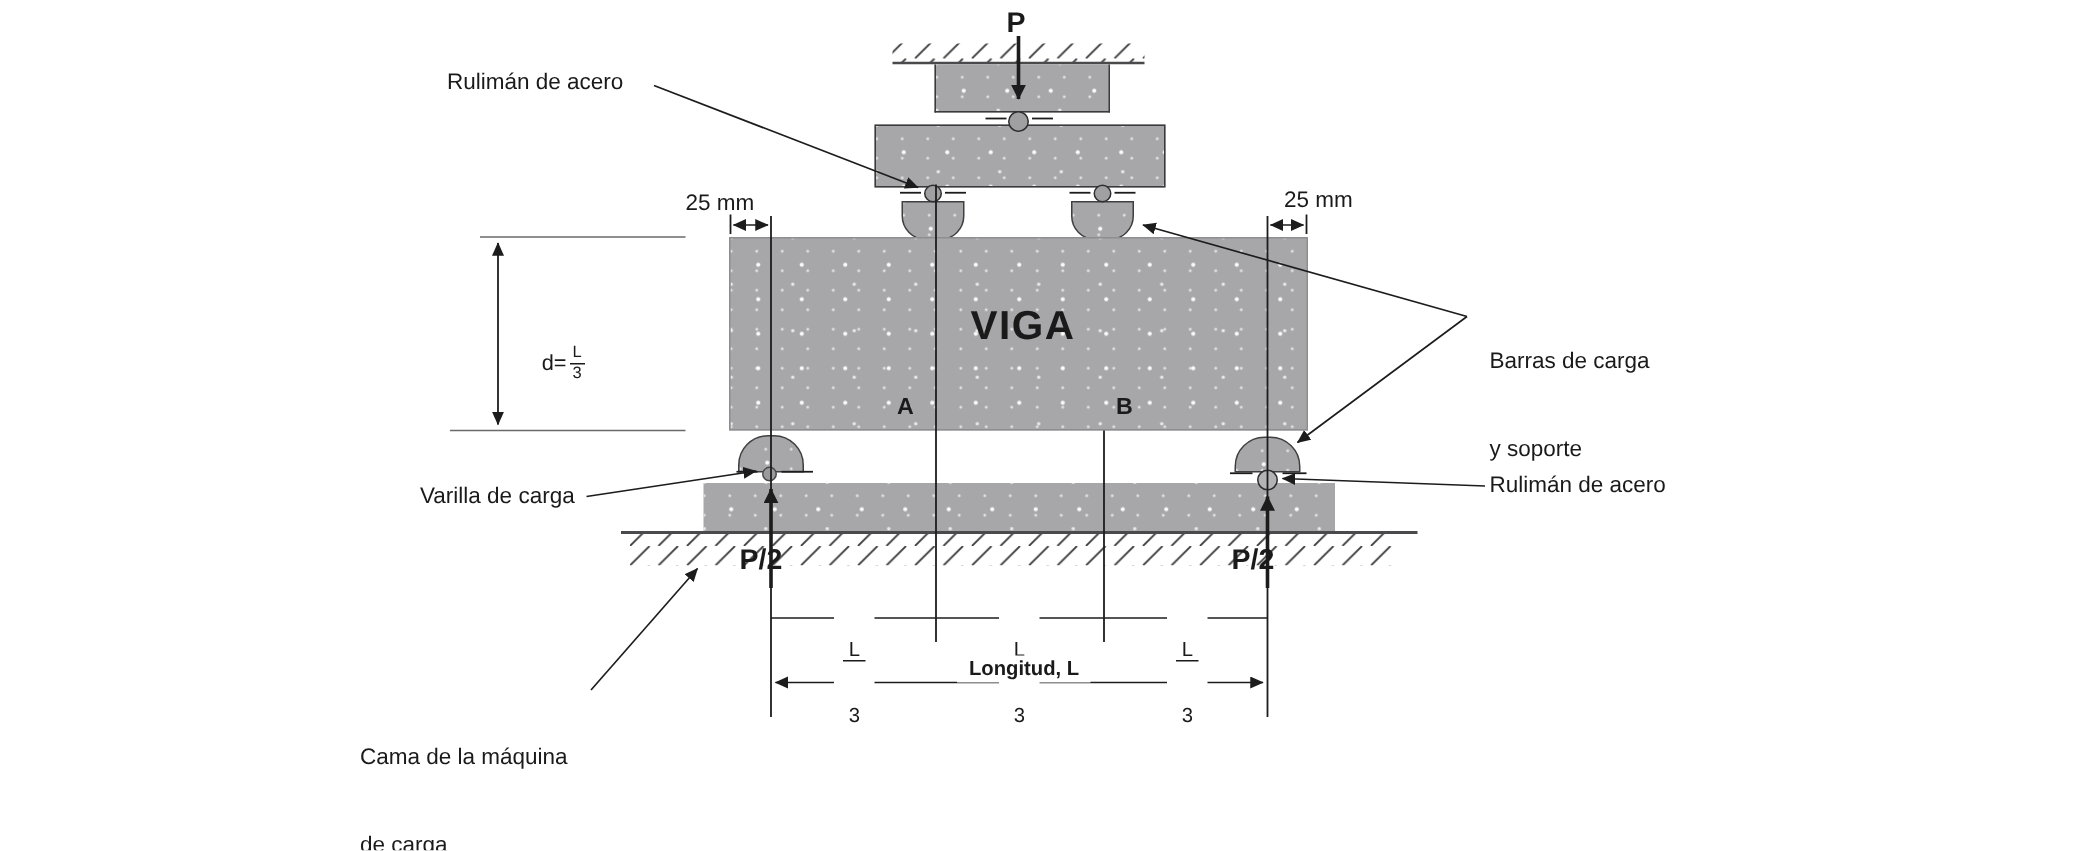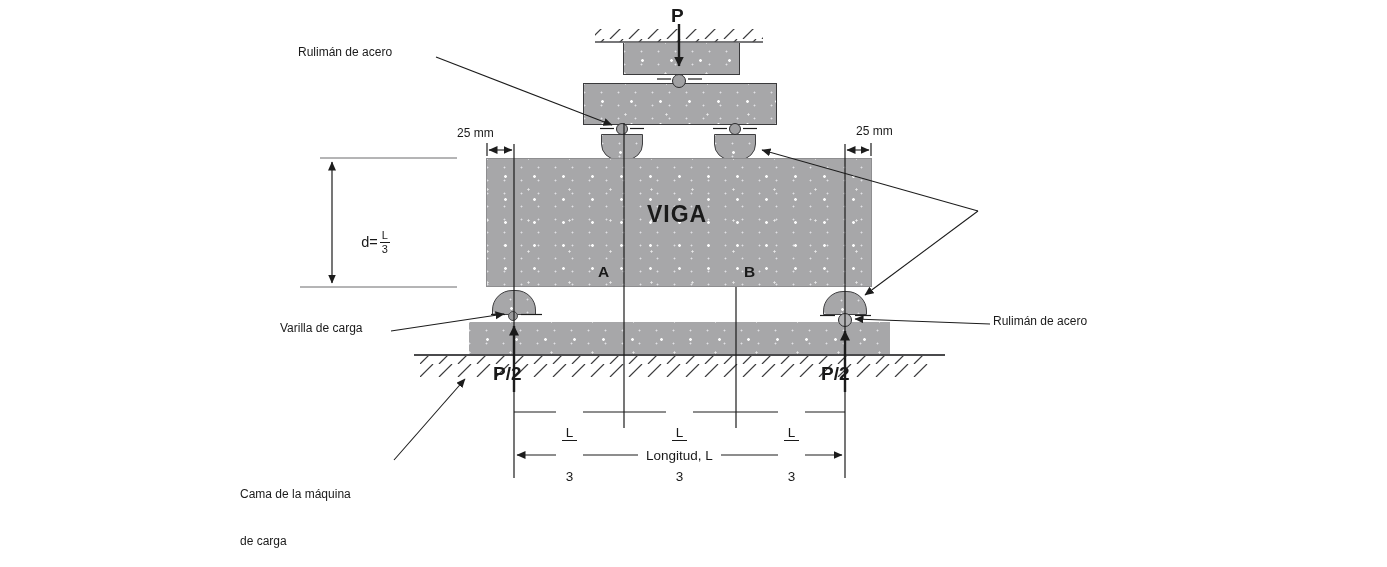--- a/index.html
+++ b/index.html
@@ -14,21 +14,21 @@
     background-image:
       radial-gradient(circle, rgba(255,255,255,0.95) 1px, rgba(255,255,255,0) 1.7px),
       radial-gradient(circle, rgba(255,255,255,0.75) 0.8px, rgba(255,255,255,0) 1.4px),
       radial-gradient(circle, rgba(232,232,236,0.9) 0.7px, rgba(255,255,255,0) 1.2px);
     background-size: 29px 23px, 41px 31px, 17px 13px;
     background-position: 4px 6px, 21px 15px, 9px 2px;
   }
   .block{box-sizing:border-box;z-index:1;}
   .ball{border-radius:50%;box-sizing:border-box;z-index:3;}
   .overlay{position:absolute;left:0;top:0;z-index:4;pointer-events:none;}
-  .label{position:absolute;z-index:5;font-size:12px;line-height:1.3;white-space:pre;}
+  .label{position:absolute;z-index:5;font-size:15px;line-height:1.3;white-space:pre;}
   .bold{font-weight:bold;}
   .frac{display:inline-block;text-align:center;vertical-align:middle;line-height:1.02;}
   .frac .fnum{display:block;border-bottom:1.3px solid #1a1a1a;padding:0 2px 1px 2px;}
   .frac .fden{display:block;padding-top:1px;}
   .dimfrac{background:#ffffff;padding:0 6px;font-size:13.5px;}
   .whitebg{background:#ffffff;padding:0 8px;}
 </style>
 </head>
 <body>
 
@@ -124,25 +124,29 @@
 
   <div class="label" style="left:298px;top:45px;">Rulimán de acero</div>
 
   <div class="label" style="left:457px;top:126px;">25 mm</div>
   <div class="label" style="left:856px;top:124px;">25 mm</div>
 
   <div class="label" style="left:345px;top:211px;font-size:14.5px;">
     <span>d=</span><span class="frac" style="font-size:11px;margin-left:2px;"><span class="fnum">L</span><span class="fden">3</span></span>
   </div>
 
-  <div class="label bold" style="left:647px;top:200px;font-size:23px;letter-spacing:1px;">VIGA</div>
+  <div class="label bold" style="left:647px;top:200px;font-size:27px;letter-spacing:1px;">VIGA</div>
 
   <div class="label bold" style="left:598px;top:262px;font-size:15.5px;">A</div>
   <div class="label bold" style="left:744px;top:262px;font-size:15.5px;">B</div>
 
+  <div class="label" style="left:993px;top:192px;">
+    <div>Barras de carga</div>
+    <div>y soporte</div>
+  </div>
 
   <div class="label" style="left:280px;top:321px;">Varilla de carga</div>
 
   <div class="label" style="left:993px;top:314px;">Rulimán de acero</div>
 
   <div class="label bold" style="left:493px;top:362px;font-size:19px;">P/2</div>
   <div class="label bold" style="left:821px;top:362px;font-size:19px;">P/2</div>
 
   <div class="label frac dimfrac" style="left:556px;top:398px;">
     <span class="fnum">L</span>
@@ -150,20 +154,20 @@
   </div>
   <div class="label frac dimfrac" style="left:666px;top:398px;">
     <span class="fnum">L</span>
     <span class="fden">3</span>
   </div>
   <div class="label frac dimfrac" style="left:778px;top:398px;">
     <span class="fnum">L</span>
     <span class="fden">3</span>
   </div>
 
-  <div class="label whitebg" style="left:638px;top:447px;font-size:13.5px;">Longitud, L</div>
+  <div class="label whitebg" style="left:638px;top:437px;font-size:13.5px;font-weight:bold;">Longitud, L</div>
 
   <div class="label" style="left:240px;top:456px;">
     <div>Cama de la máquina</div>
     <div>de carga</div>
   </div>
 
 </div>
 
 </body></html>

